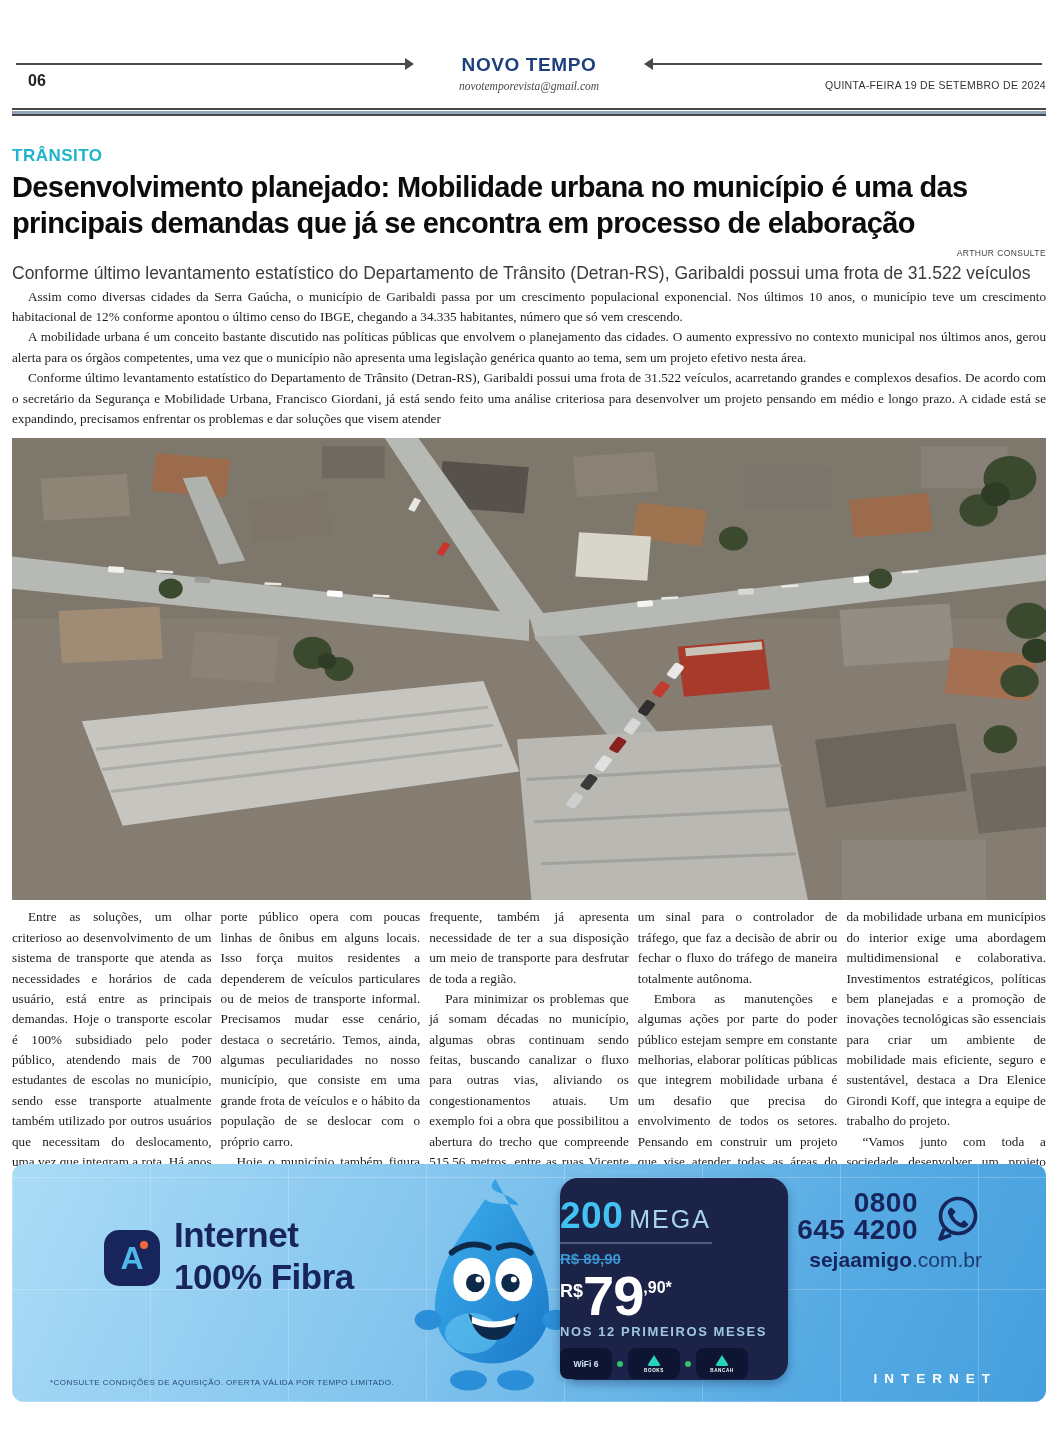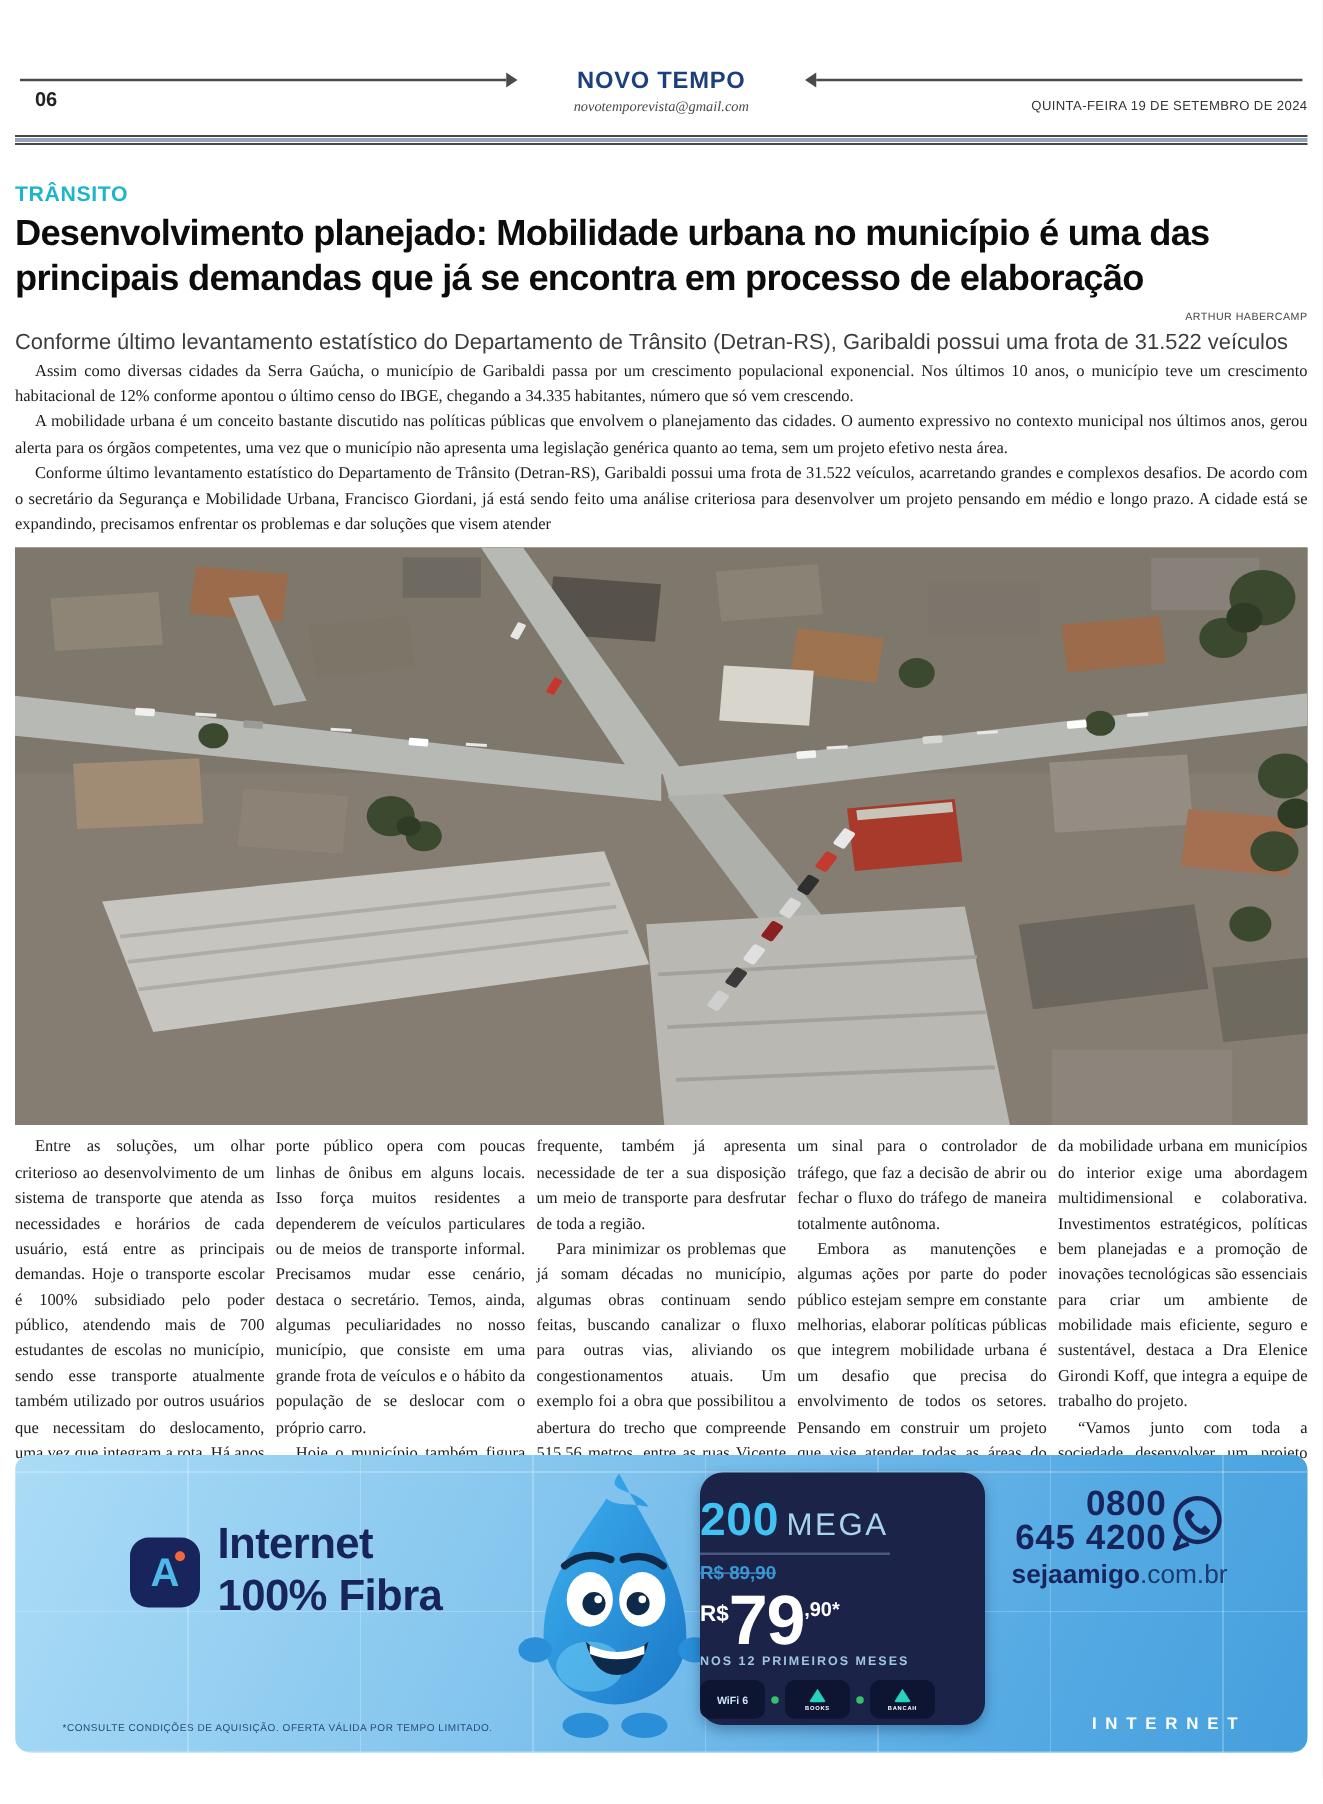--- a/index.html
+++ b/index.html
@@ -60,31 +60,31 @@
       display:flex;flex-direction:column;align-items:flex-start;box-shadow:0 4px 10px rgba(10,30,70,.35);}
   .speed{margin-top:17px;white-space:nowrap;}
   .speed .val{font-size:37px;font-weight:800;color:#41c2f2;letter-spacing:.5px;}
   .speed .unit{font-size:25px;font-weight:500;color:#a8d4ee;letter-spacing:2px;margin-left:6px;}
   .divider{width:152px;height:2px;background:#4a5a80;margin:5px 0 6px;}
   .old-price{font-size:15px;font-weight:bold;color:#3a97d4;text-decoration:line-through;}
   .new-price{margin-top:-4px;white-space:nowrap;color:#fff;}
   .new-price .cur{font-size:18px;font-weight:bold;vertical-align:18px;}
   .new-price .big{font-size:56px;font-weight:800;letter-spacing:-1px;}
   .new-price .cents{font-size:16px;font-weight:bold;vertical-align:22px;}
-  .promo{font-size:10px;color:#9fc6e4;letter-spacing:1.6px;margin-top:-4px;font-weight:bold;}
+  .promo{font-size:13px;color:#9fc6e4;letter-spacing:1.6px;margin-top:-4px;font-weight:bold;}
   .badges{display:flex;align-items:center;gap:5px;margin-top:9px;}
   .badge{width:52px;height:31px;background:#0d1533;border-radius:8px;display:flex;flex-direction:column;
          align-items:center;justify-content:center;color:#fff;}
   .badge .wifi-txt{font-size:8.5px;font-weight:bold;color:#cfe6f5;}
   .tri{width:0;height:0;border-left:7px solid transparent;border-right:7px solid transparent;
        border-bottom:11px solid #27d3bf;border-radius:3px;}
   .badge .blabel{font-size:4.6px;letter-spacing:.6px;font-weight:bold;margin-top:2px;}
   .bdot{width:6px;height:6px;border-radius:50%;background:#35c06a;}
   .contact{position:absolute;right:64px;top:26px;text-align:right;color:#17255c;}
-  .phone-row{display:flex;align-items:center;justify-content:flex-end;gap:1px;}
+  .phone-row{display:flex;align-items:center;justify-content:flex-end;gap:16px;}
   .phone-lines{text-align:right;font-weight:800;font-size:28px;line-height:.95;letter-spacing:.5px;}
   .wa-icon{width:48px;height:48px;}
   .website{margin-top:5px;font-size:21px;}
   .website .b{font-weight:800;} .website .r{font-weight:500;color:#1c3a6e;}
   .brand{position:absolute;right:46px;bottom:16px;text-align:right;color:#fff;}
   .brand-name{font-size:57px;font-weight:800;letter-spacing:2px;line-height:1;}
   .brand-sub{font-size:13.5px;font-weight:bold;letter-spacing:7px;margin-top:3px;padding-right:3px;}
 </style>
 </head>
 <body>
@@ -98,21 +98,21 @@
     <span class="harrow toward-left"></span>
     <span class="hline right"></span>
     <div class="mast-email">novotemporevista@gmail.com</div>
     <div class="page-num">06</div>
     <div class="date-label">QUINTA-FEIRA 19 DE SETEMBRO DE 2024</div>
   </div>
   <div class="double-rule"></div>
 
   <div class="section-label">TRÂNSITO</div>
   <h1 class="headline">Desenvolvimento planejado: Mobilidade urbana no município é uma das principais demandas que já se encontra em processo de elaboração</h1>
-  <div class="photo-credit">ARTHUR HABERCAMP</div>
+  <div class="photo-credit">ARTHUR CONSULTE</div>
 
   <div class="content">
     <div class="col col1">
       <p class="lead">Conforme último levantamento estatístico do Departamento de Trânsito (Detran-RS), Garibaldi possui uma frota de 31.522 veículos</p>
       <p class="ind">Assim como diversas cidades da Serra Gaúcha, o município de Garibaldi passa por um crescimento populacional exponencial. Nos últimos 10 anos, o município teve um crescimento habitacional de 12% conforme apontou o último censo do IBGE, chegando a 34.335 habitantes, número que só vem crescendo.</p>
       <p class="ind">A mobilidade urbana é um conceito bastante discutido nas políticas públicas que envolvem o planejamento das cidades. O aumento expressivo no contexto municipal nos últimos anos, gerou alerta para os órgãos competentes, uma vez que o município não apresenta uma legislação genérica quanto ao tema, sem um projeto efetivo nesta área.</p>
       <p class="ind">Conforme último levantamento estatístico do Departamento de Trânsito (Detran-RS), Garibaldi possui uma frota de 31.522 veículos, acarretando grandes e complexos desafios. De acordo com o secretário da Segurança e Mobilidade Urbana, Francisco Giordani, já está sendo feito uma análise criteriosa para desenvolver um projeto pensando em médio e longo prazo. A cidade está se expandindo, precisamos enfrentar os problemas e dar soluções que visem atender</p>
     </div>
     <div class="main">
       <div class="photo">

